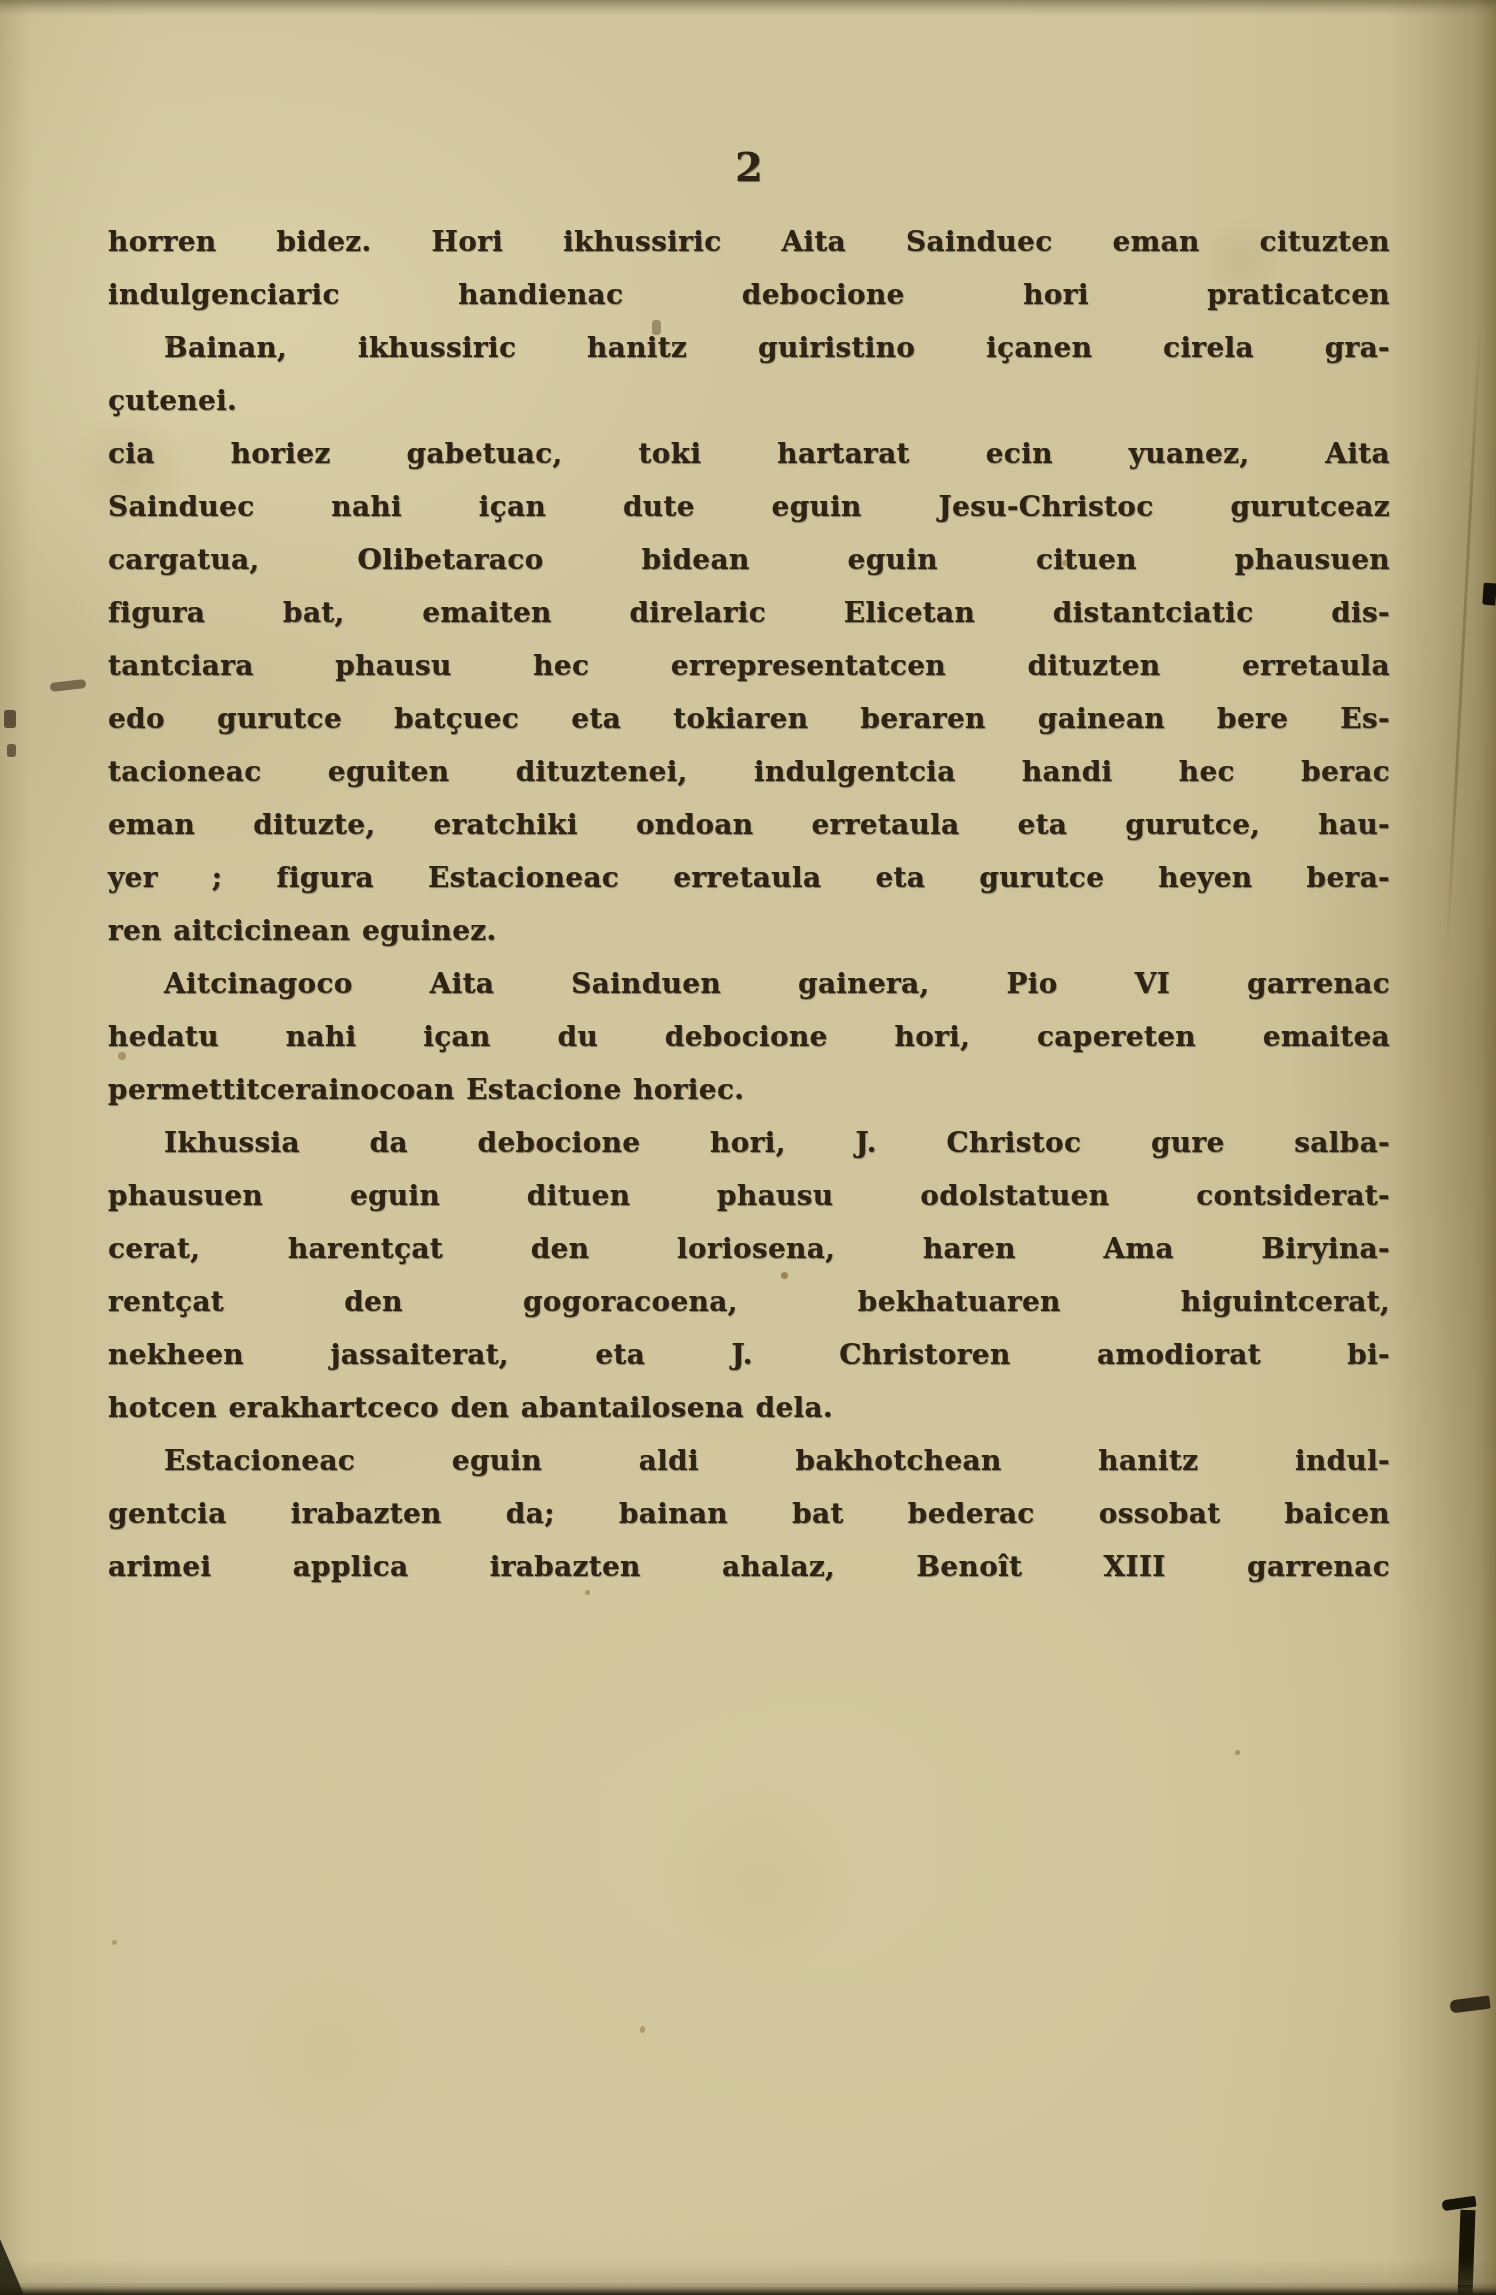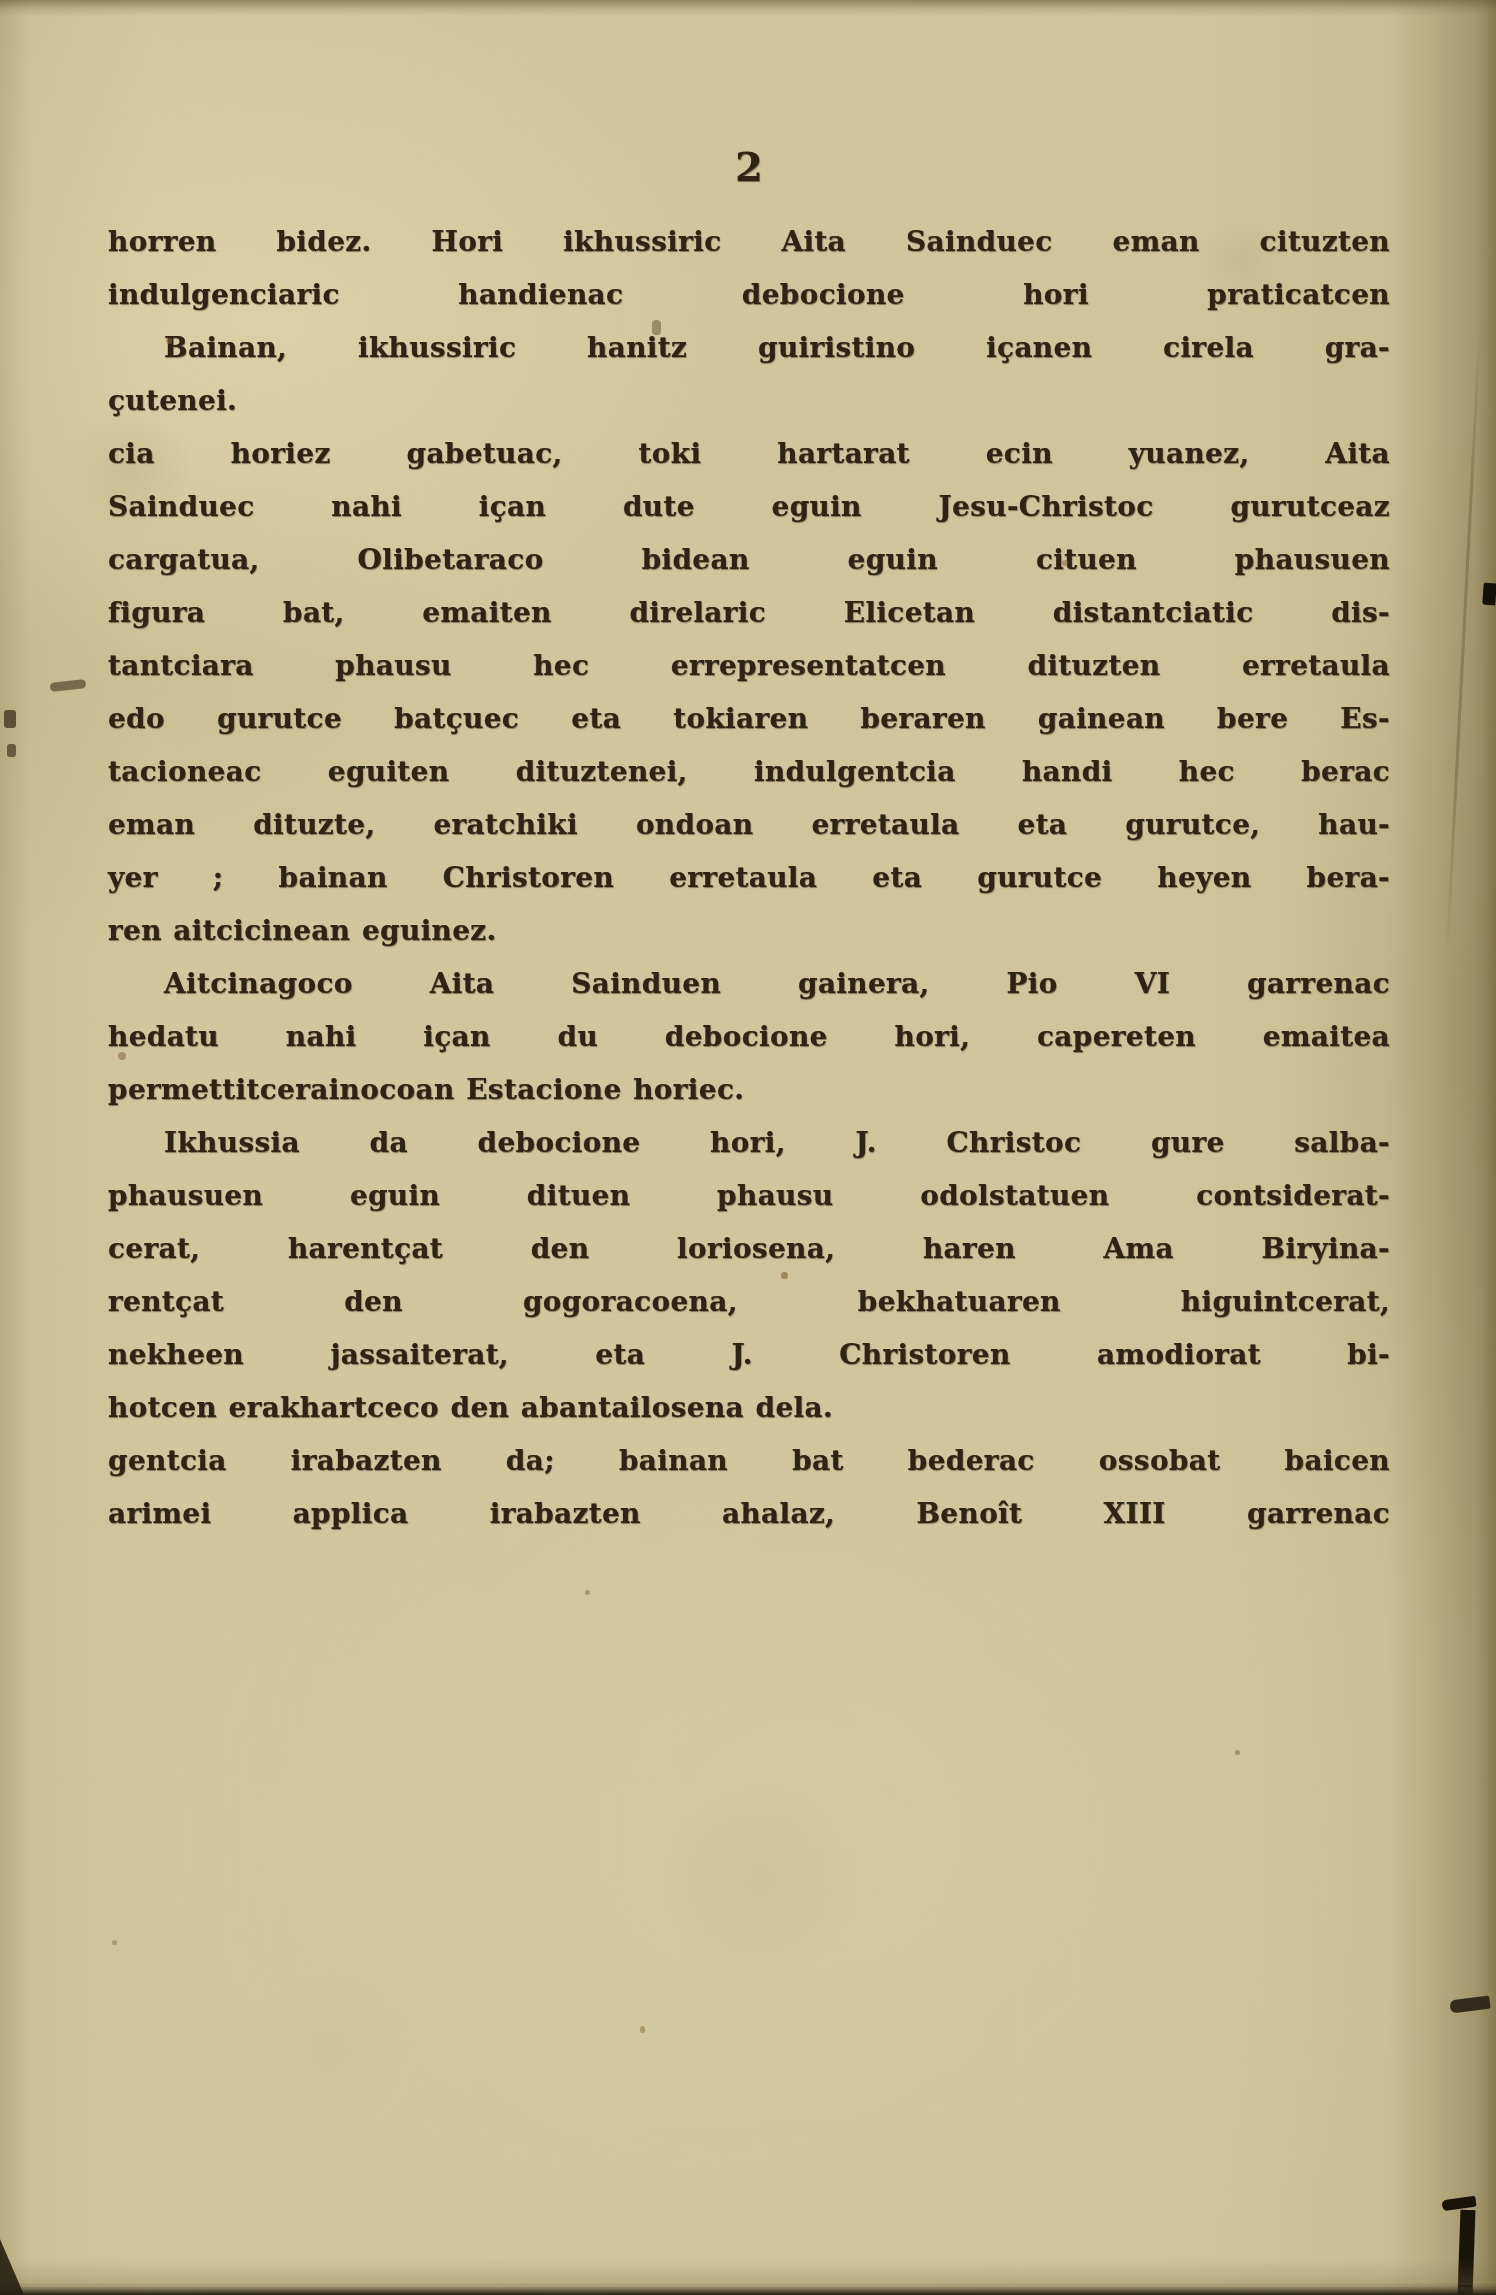--- a/index.html
+++ b/index.html
@@ -82,31 +82,32 @@
         <div class="line indent">Bainan, ikhussiric hanitz guiristino içanen cirela gra-</div>
         <div class="line para-end">çutenei.</div>
         <div class="line">cia horiez gabetuac, toki hartarat ecin yuanez, Aita</div>
         <div class="line">Sainduec nahi içan dute eguin Jesu-Christoc gurutceaz</div>
         <div class="line">cargatua, Olibetaraco bidean eguin cituen phausuen</div>
         <div class="line">figura bat, emaiten direlaric Elicetan distantciatic dis-</div>
         <div class="line">tantciara phausu hec errepresentatcen dituzten erretaula</div>
         <div class="line">edo gurutce batçuec eta tokiaren beraren gainean bere Es-</div>
         <div class="line">tacioneac eguiten dituztenei, indulgentcia handi hec berac</div>
         <div class="line">eman dituzte, eratchiki ondoan erretaula eta gurutce, hau-</div>
-        <div class="line">yer ; bainan Christoren erretaula eta gurutce heyen bera-</div>
+        <div class="line">yer ; figura Estacioneac erretaula eta gurutce heyen bera-</div>
         <div class="line para-end">ren aitcicinean eguinez.</div>
         <div class="line indent">Aitcinagoco Aita Sainduen gainera, Pio VI garrenac</div>
         <div class="line">hedatu nahi içan du debocione hori, capereten emaitea</div>
         <div class="line para-end">permettitcerainocoan Estacione horiec.</div>
         <div class="line indent">Ikhussia da debocione hori, J. Christoc gure salba-</div>
         <div class="line">phausuen eguin dituen phausu odolstatuen contsiderat-</div>
         <div class="line">cerat, harentçat den loriosena, haren Ama Biryina-</div>
         <div class="line">rentçat den gogoracoena, bekhatuaren higuintcerat,</div>
         <div class="line">nekheen jassaiterat, eta J. Christoren amodiorat bi-</div>
         <div class="line para-end">hotcen erakhartceco den abantailosena dela.</div>
+        <div class="line indent">Estacioneac eguin aldi bakhotchean hanitz indul-</div>
         <div class="line">gentcia irabazten da; bainan bat bederac ossobat baicen</div>
         <div class="line">arimei applica irabazten ahalaz, Benoît XIII garrenac</div>
       </div>
   </div>
 
   <div class="artifact top-edge"></div>
   <div class="artifact right-fold"></div>
   <div class="artifact crease-line"></div>
   <div class="artifact notch"></div>
   <div class="artifact edge-dash-1"></div>

